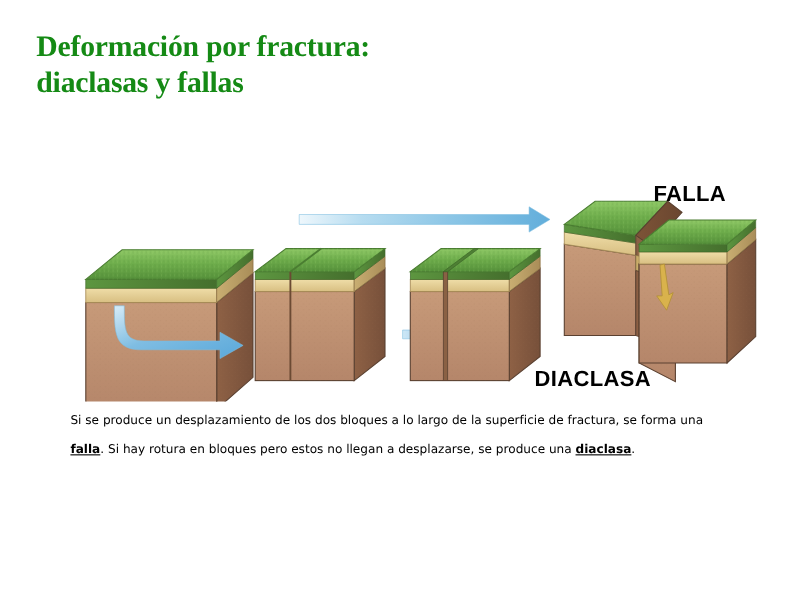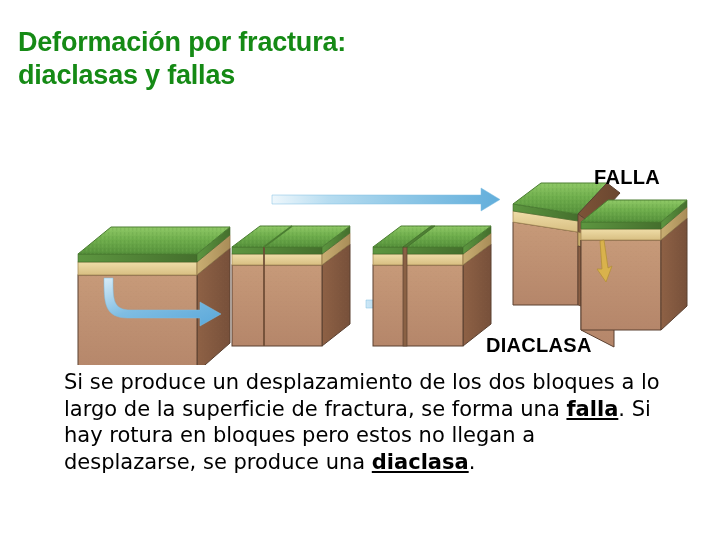--- a/index.html
+++ b/index.html
@@ -15,25 +15,25 @@
     position: relative;
     width: 728px;
     height: 546px;
     background: #ffffff;
     overflow: hidden;
   }
 
   
   #title {
     position: absolute;
-    left: 18px;
+    left: 33px;
     top: 26px;
     width: 620px;
     color: #158a15;
-    font-family: Liberation Sans, sans-serif;
+    font-family: Liberation Serif, serif;
     font-weight: bold;
     font-size: 27px;
     line-height: 33px;
     letter-spacing: -0.2px;
     white-space: pre-line;
   }
 
   
   #intro {
     position: absolute;
@@ -71,21 +71,21 @@
   #label-diaclasa { left: 486px; top: 334px; }
 
   
   #conclusion {
     position: absolute;
     left: 64px;
     top: 369px;
     width: 600px;
     color: #000000;
     font-family: "DejaVu Sans", sans-serif;
-    font-size: 21px;
+    font-size: 11px;
     line-height: 26.5px;
   }
   #conclusion .term {
     font-weight: bold;
     text-decoration: underline;
   }
 </style>
 </head>
 <body>
 

